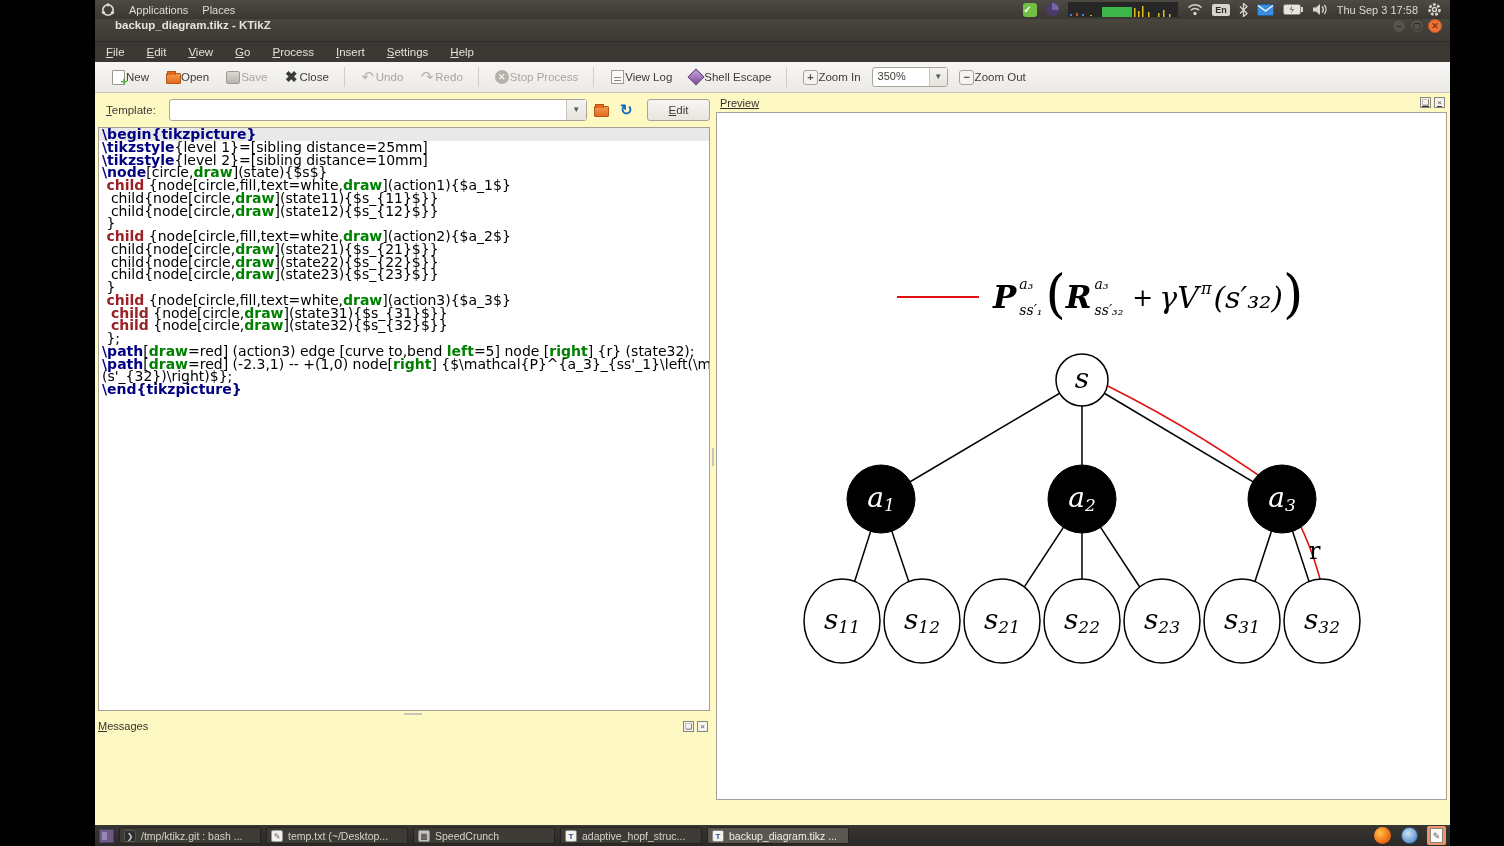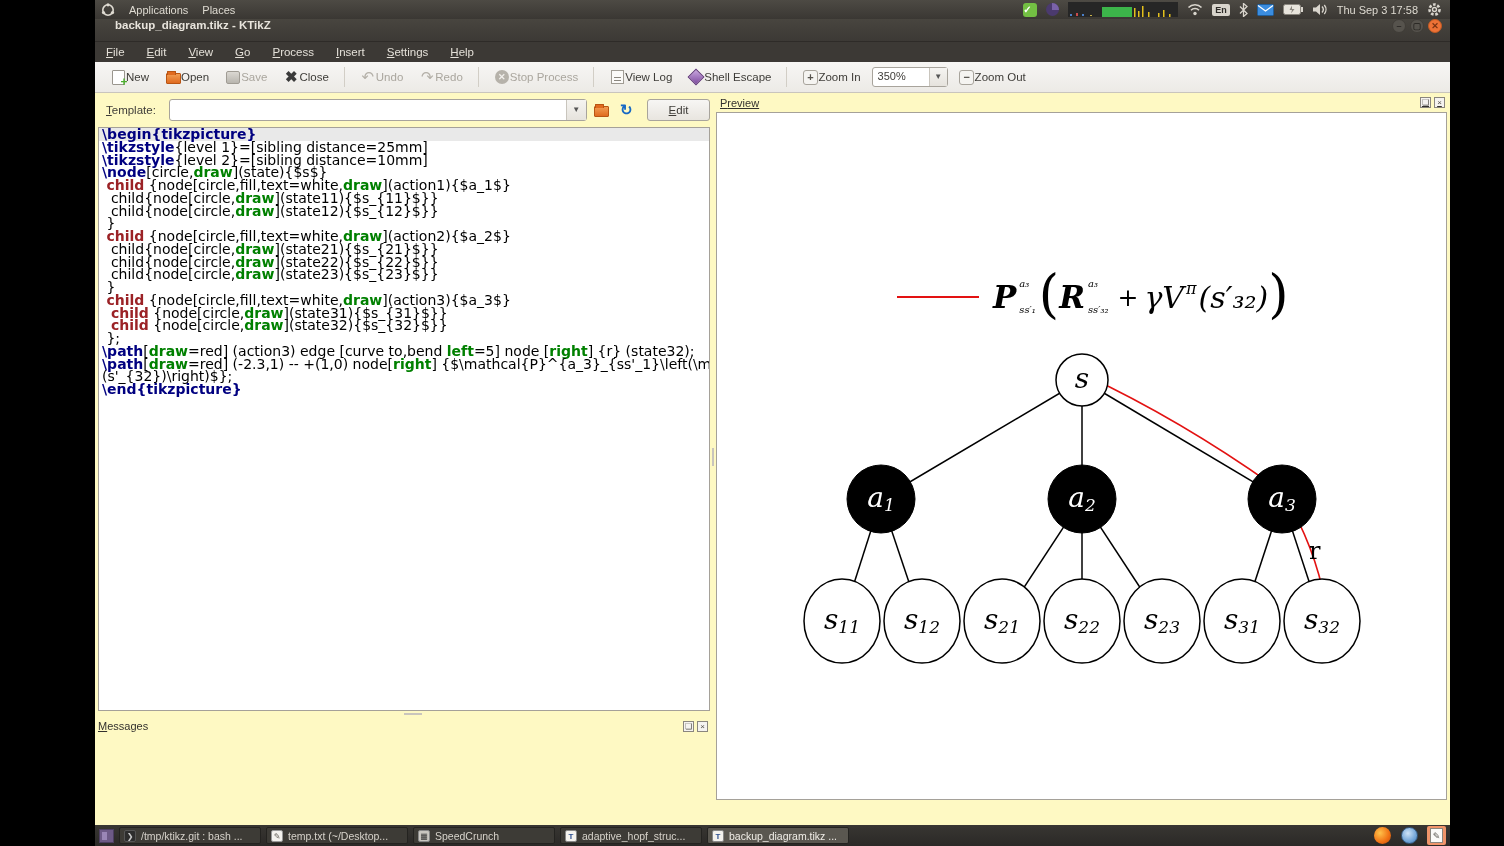--- a/index.html
+++ b/index.html
@@ -91,21 +91,21 @@
 
   
   #preview-header { position:absolute; left:625px; top:95px; width:727px; height:15px; display:flex; align-items:center; font-size:11px; color:#33312e;text-decoration:underline; }
   #preview-body { position:absolute; left:621px; top:112px; width:731px; height:688px; background:#fff; border:1px solid #a5a199; overflow:hidden; }
 
   
   #formula { position:absolute; left:180px; top:152px; height:64px; display:flex; align-items:center; color:#000; }
   .leg-line { width:82px; height:2px; background:#e31212; margin-right:14px; }
   .fit { font-family:"DejaVu Serif",serif; font-style:italic; font-size:30px; }
   .fcal { font-family:"DejaVu Serif",serif; font-style:italic; font-size:31px; font-weight:bold; }
-  .st { display:inline-flex; flex-direction:column; align-items:flex-start; font-family:"DejaVu Serif",serif; font-style:italic; font-size:10px; line-height:14px; height:46px; justify-content:space-between; padding:3px 0; margin:0 3px; }
+  .st { display:inline-flex; flex-direction:column; align-items:flex-start; font-family:"DejaVu Serif",serif; font-style:italic; font-size:14px; line-height:14px; height:46px; justify-content:space-between; padding:3px 0; margin:0 3px; }
   .bp { font-family:"DejaVu Serif",serif; font-size:52px; font-weight:300; line-height:50px; transform:translateY(-3px); }
   .fplus { font-size:25px; margin:0 6px; font-family:"DejaVu Serif",serif; }
   .fsup { font-family:"DejaVu Serif",serif; font-style:italic; font-size:16px; transform:translateY(-9px); display:inline-block; margin:0 2px;}
 
   
   .nlab { position:absolute; transform:translate(-50%,-54%); font-family:"DejaVu Serif",serif; font-style:italic; color:#000; white-space:nowrap; }
   .nlab i { font-style:italic; font-size:28px; }
   .nlab sub { font-size:17px; font-style:italic; }
   .nlab.white, .nlab.white i, .nlab.white sub { color:#fff; }
   #edge-r { position:absolute; left:592px; top:424px; font-family:"DejaVu Serif",serif; font-size:24px; color:#000; }

